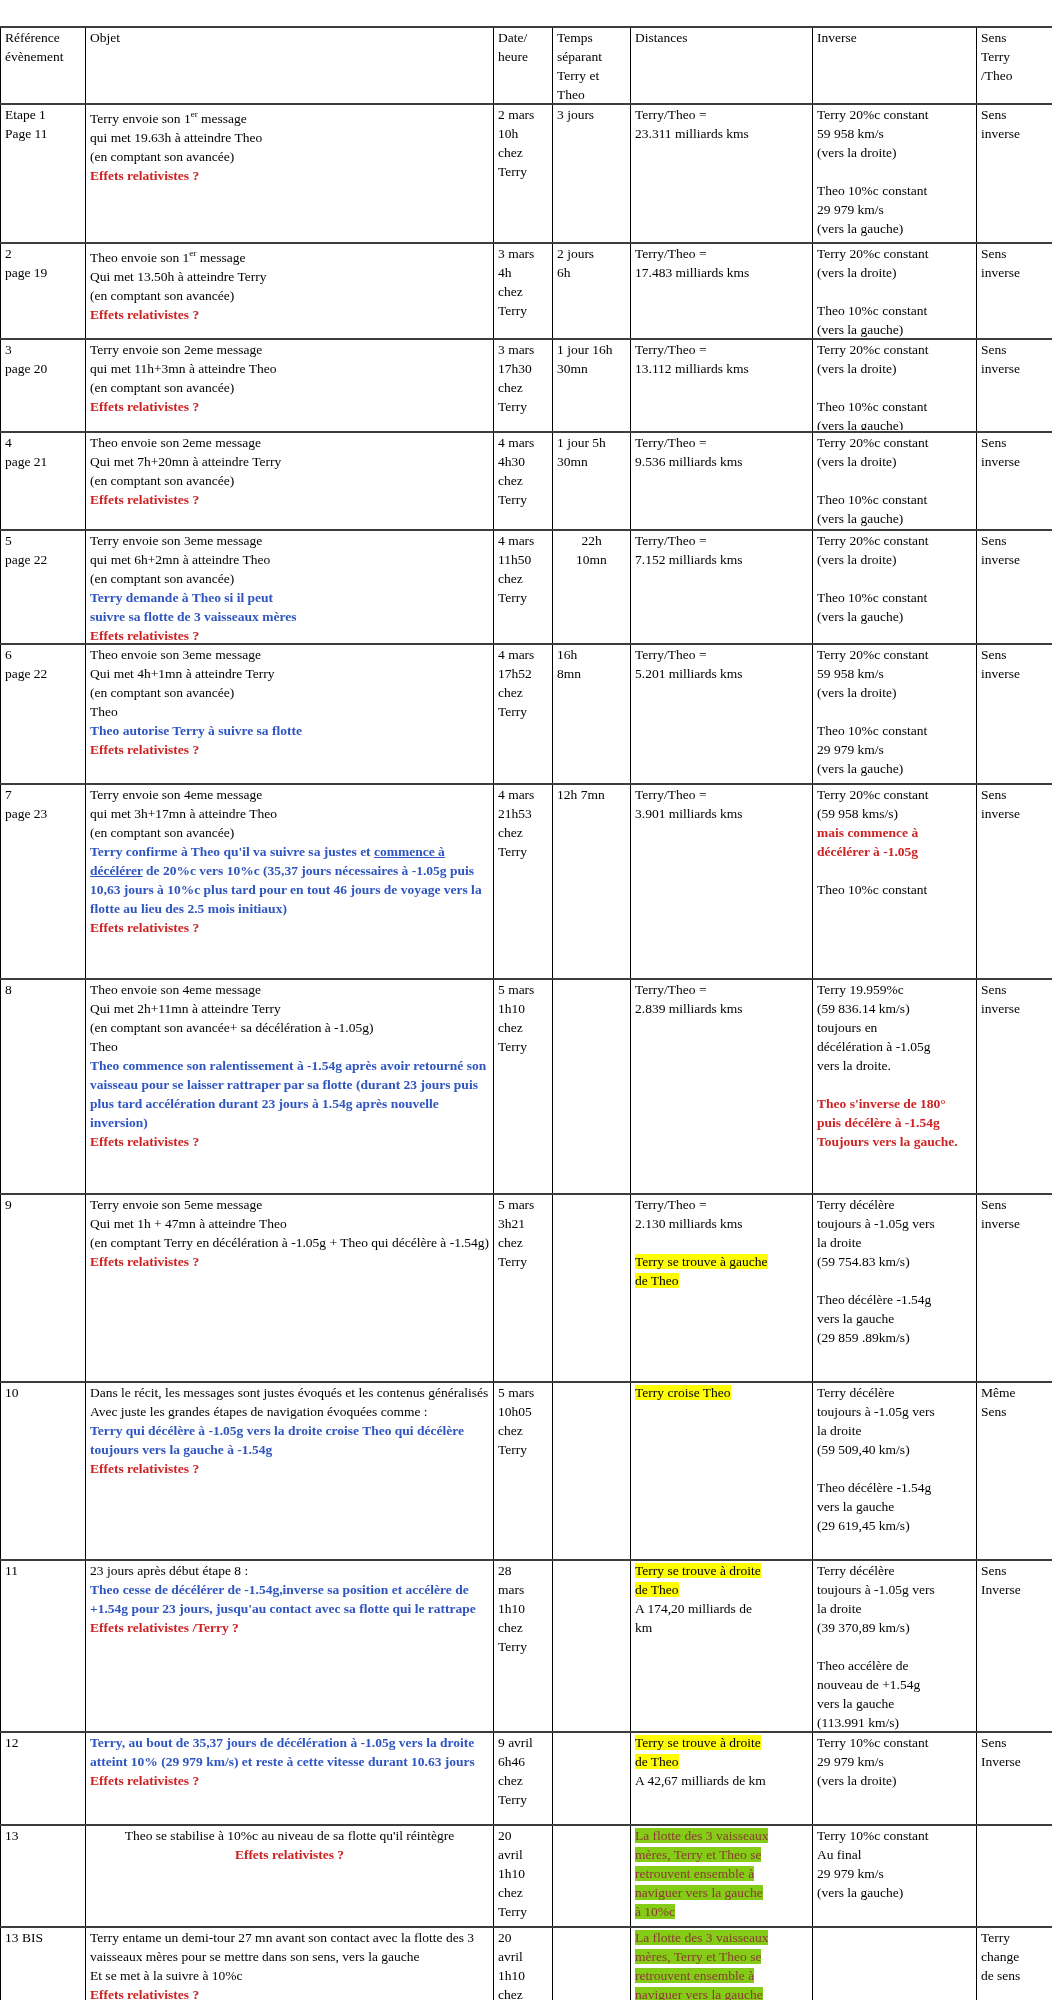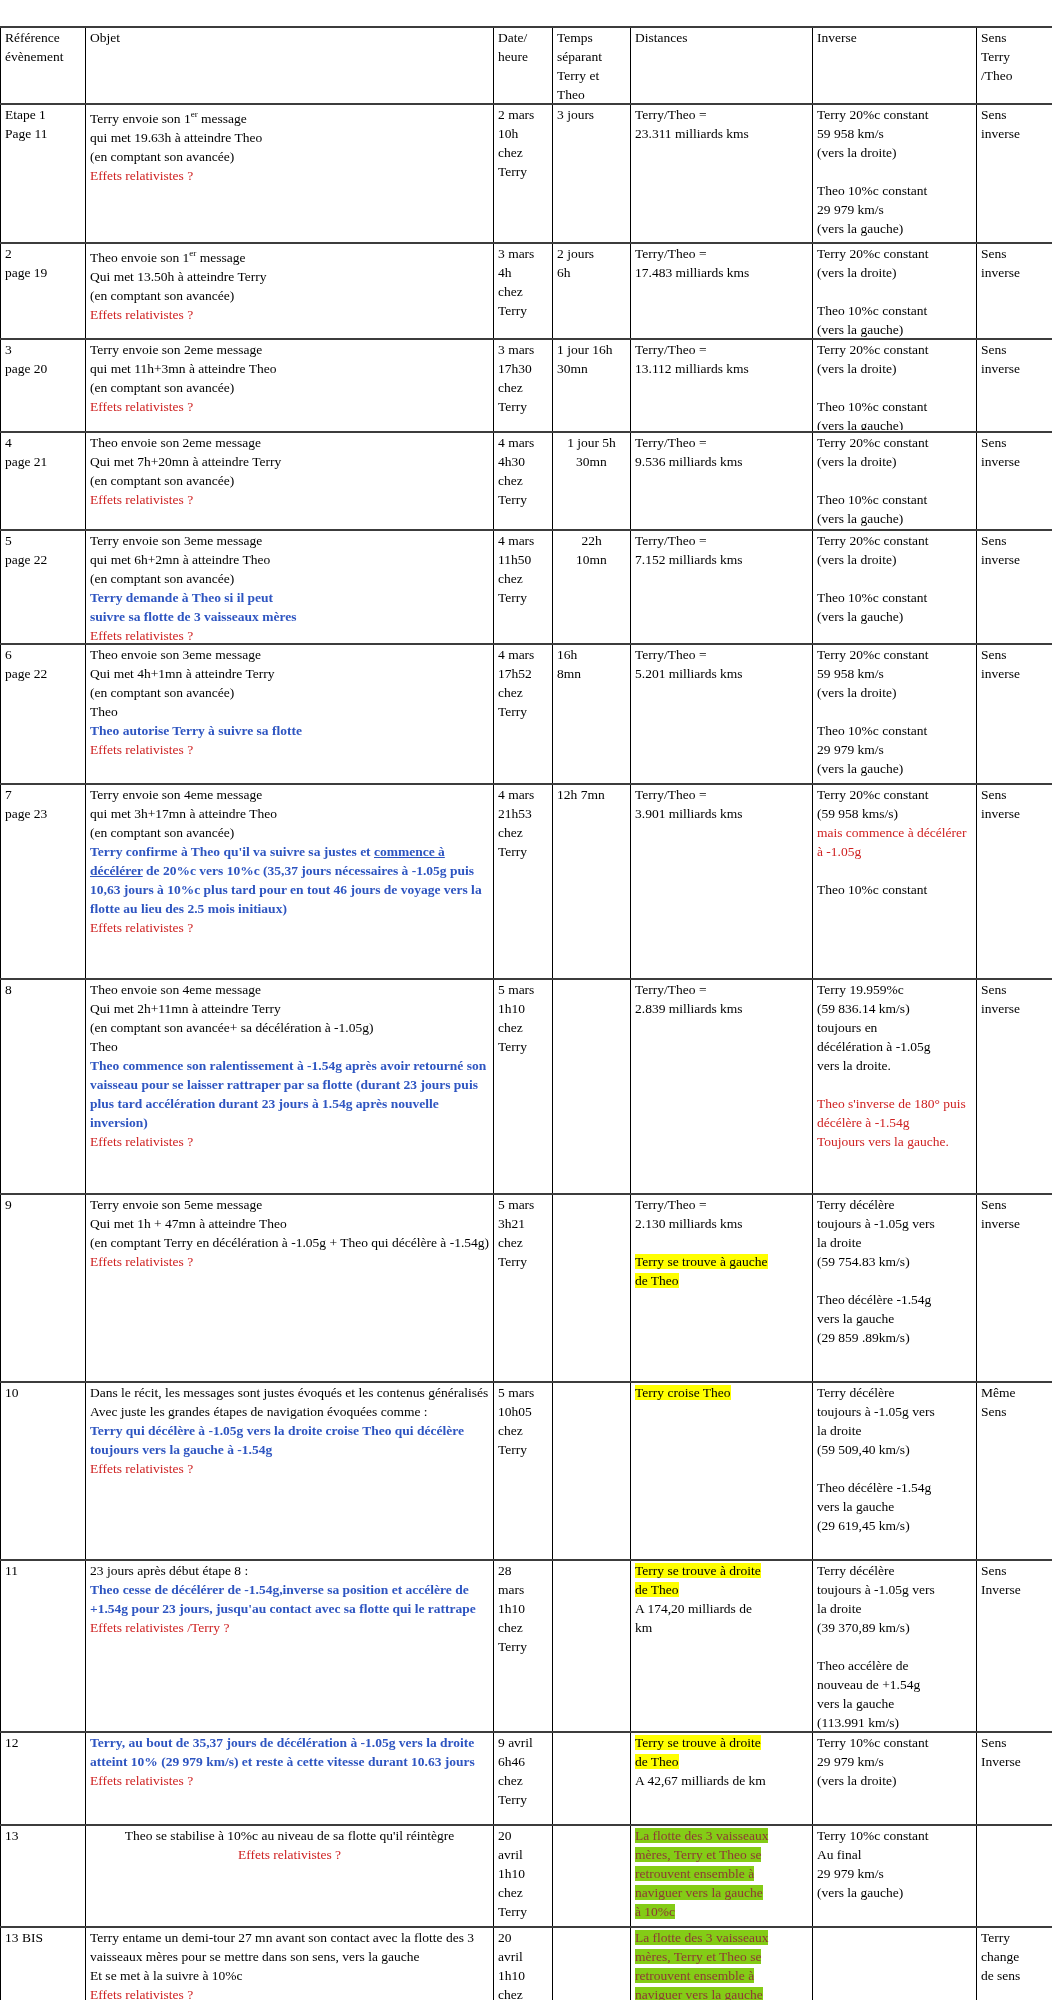--- a/index.html
+++ b/index.html
@@ -6,21 +6,21 @@
   body{font-family:"Liberation Serif","DejaVu Serif",serif;font-size:13.5px;color:#000;}
   #page{width:861px;margin-top:26px;}
   table{border-collapse:collapse;table-layout:fixed;width:1052px;}
   td,th{border:1px solid #000;border-top:2px solid #3c3c3c;border-bottom:2px solid #3c3c3c;
         vertical-align:top;padding:0 4px;text-align:left;font-weight:normal;}
   .line{line-height:19px;white-space:normal;word-wrap:break-word;}
   .cellbox{overflow:hidden;}
   .s-n{}
   .s-b{color:#2e55c1;font-weight:bold;}
   .s-bu{color:#2e55c1;font-weight:bold;text-decoration:underline;}
-  .s-r{color:#cf2222;font-weight:normal;}
+  .s-r{color:#cf2222;font-weight:bold;}
   .s-y{background:#ffff00;color:#000;}
   .s-g{background:#84cc16;color:#8d3a34;}
   .s-sup{vertical-align:super;font-size:9px;}
 </style>
 </head>
 <body>
 
 <div id="page">
   <table>
     <colgroup id="cols">
@@ -250,21 +250,21 @@
           </td>
           <td>
             <div class="cellbox" style="max-height: 95px;">
               <div class="line"><span class="s-n">4 mars</span></div>
               <div class="line"><span class="s-n">4h30</span></div>
               <div class="line"><span class="s-n">chez</span></div>
               <div class="line"><span class="s-n">Terry</span></div>
             </div>
           </td>
           <td>
-            <div class="cellbox" style="max-height: 95px; text-align: center;">
+            <div class="cellbox" style="max-height: 95px;">
               <div class="line"><span class="s-n">1 jour 5h</span></div>
               <div class="line"><span class="s-n">30mn</span></div>
             </div>
           </td>
           <td>
             <div class="cellbox" style="max-height: 95px;">
               <div class="line"><span class="s-n">Terry/Theo =</span></div>
               <div class="line"><span class="s-n">9.536 milliards kms</span></div>
             </div>
           </td>

